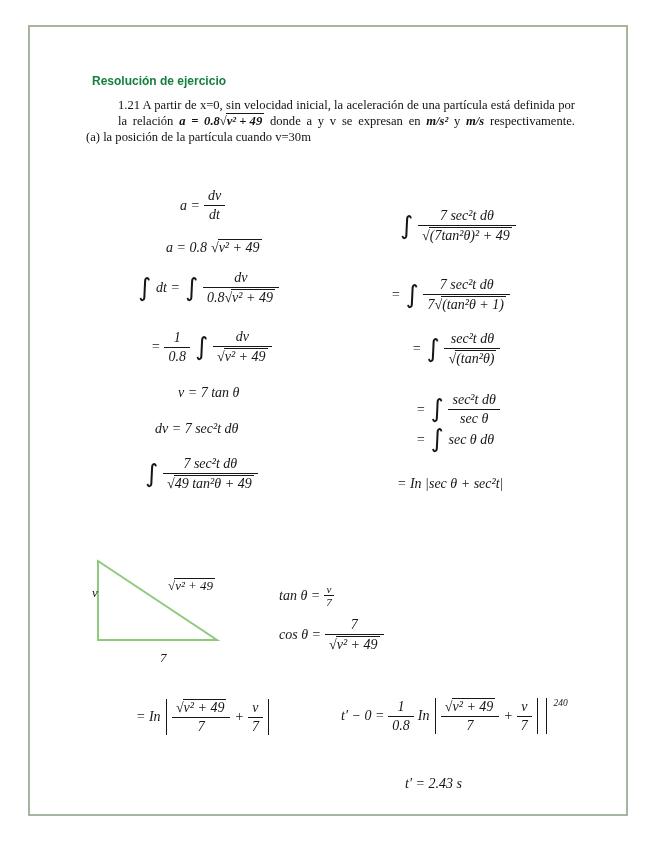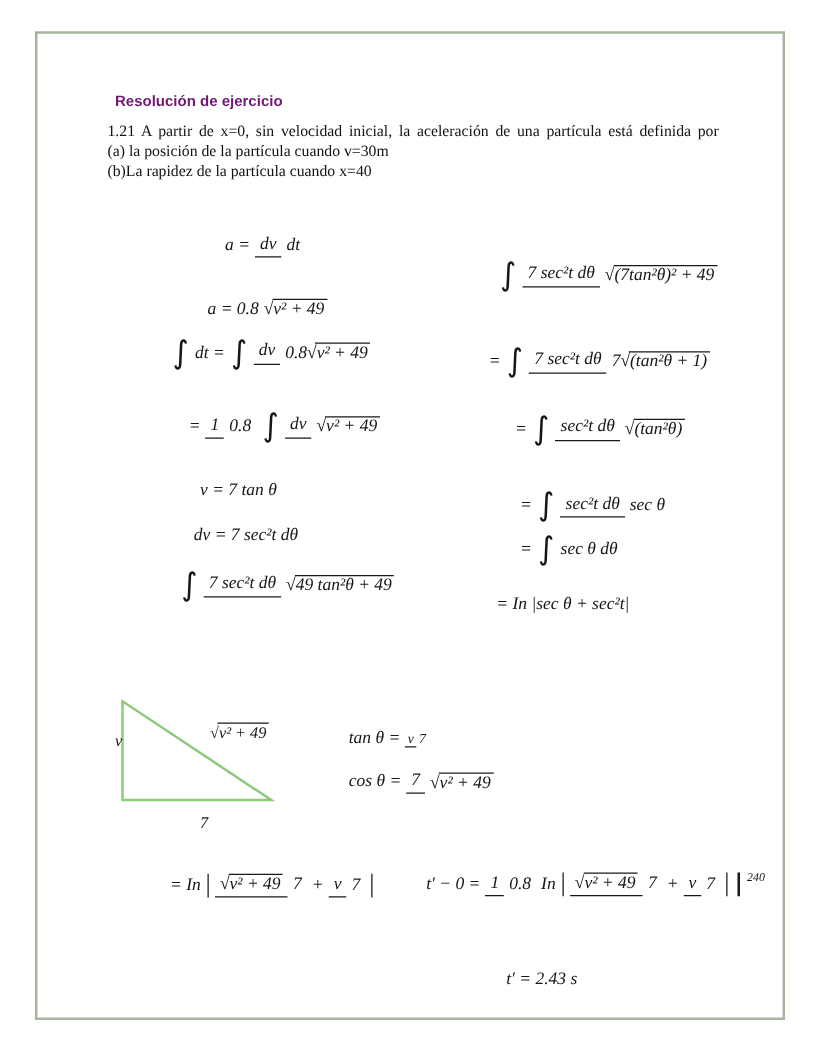--- a/index.html
+++ b/index.html
@@ -7,39 +7,39 @@
     position:relative; width:655px; height:848px; background:#ffffff;
     overflow:hidden; font-family:"Liberation Serif","DejaVu Serif",serif;
   }
   .frame {
     position:absolute; left:28px; top:25px; width:596px; height:787px;
     border:2px solid #a8b59e;
   }
   .title {
     position:absolute; left:92px; top:74px;
     font-family:"Liberation Sans","DejaVu Sans",sans-serif;
-    font-size:12px; font-weight:bold; color:#701a75;
+    font-size:12px; font-weight:bold; color:#15803d;
   }
   .intro {
     position:absolute; left:86px; top:97px; width:489px;
     font-size:12.6px; line-height:16.2px; color:#121212;
   }
-  .jline { text-align:justify; text-align-last:justify; white-space:nowrap; }
+  .jline { text-align:justify; text-align-last:justify; white-space:nowrap;margin-left:32px; }
   .im { font-style:italic; font-weight:600; }
   
   .sqrt { white-space:nowrap; display:inline-block; }
   .sqrt .rad { font-style:normal; margin-right:-1px; }
   .sqrt .sb  { display:inline-block; border-top:1.2px solid #181818; padding:0 2px 0 1px; line-height:1.15; }
   
   .eq {
     position:absolute; display:flex; align-items:center; gap:4px;
     font-size:14px; font-style:italic; color:#161616; white-space:nowrap;
     font-family:"Liberation Serif","DejaVu Serif",serif;
   }
-  .frac { display:inline-flex; flex-direction:row; text-align:center; }
+  .frac { display:inline-flex; flex-direction:column; text-align:center; }
   .frac .num { padding:0 4px 1px; border-bottom:1.2px solid #181818; }
   .frac .den { padding:1px 4px 0; }
   .frac.small { font-size:11px; }
   .frac.small .num { padding:0 2px 0; }
   .frac.small .den { padding:0 2px 0; }
   .intg {
     font-style:normal; font-size:25px; line-height:1;
     font-family:"DejaVu Sans","DejaVu Serif",sans-serif;
     position:relative; top:-1px; margin:0 1px;
   }
@@ -54,22 +54,22 @@
 </head>
 <body>
 
 <div class="page">
   <div class="frame"></div>
 
   <div class="title">Resolución de ejercicio</div>
 
   <div class="intro">
     <div class="jline">1.21  A partir de x=0, sin velocidad inicial, la aceleración de una partícula está definida por</div>
+    <div class="jline"><span>la relación </span><span class="im">a = 0.8</span><span class="sqrt im"><span class="rad">√</span><span class="sb">v² + 49</span></span><span> donde a y v se expresan en </span><span class="im">m/s²</span><span>  y  </span><span class="im">m/s</span><span> respectivamente.</span></div>
     <div>(a) la posición de la partícula cuando v=30m</div>
-    <div>(b)La rapidez de la partícula cuando x=40</div>
   </div>
 
   <div class="eq" style="left:180px;top:188px">
     <span>a =</span>
     <span class="frac">
         <span class="num">dv</span>
         <span class="den">dt</span>
       </span>
   </div>
 
@@ -94,21 +94,21 @@
         <span class="num">1</span>
         <span class="den">0.8</span>
       </span>
     <span class="intg">∫</span>
     <span class="frac">
       <span class="num">dv</span>
       <span class="den"><span class="sqrt"><span class="rad">√</span><span class="sb">v² + 49</span></span></span>
     </span>
   </div>
 
-  <div class="eq" style="left:160px;top:385px">
+  <div class="eq" style="left:178px;top:385px">
     <span>v = 7 tan θ</span>
   </div>
 
   <div class="eq" style="left:155px;top:421px">
     <span>dv = 7 sec²t dθ</span>
   </div>
 
   <div class="eq" style="left:144px;top:456px">
     <span class="intg">∫</span>
     <span class="frac">

